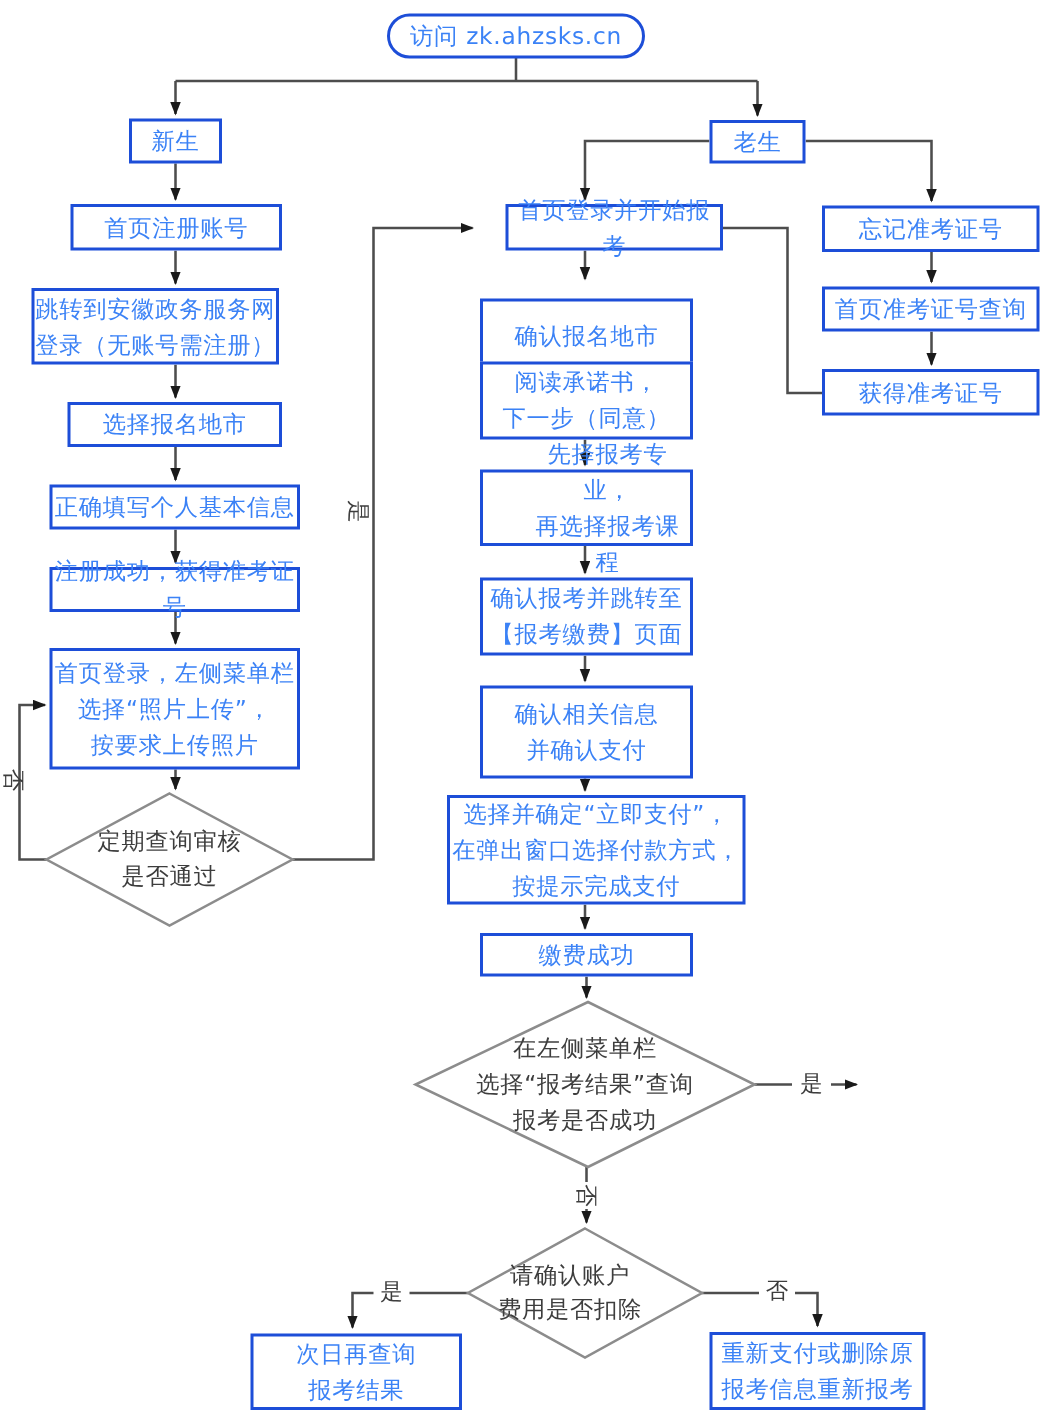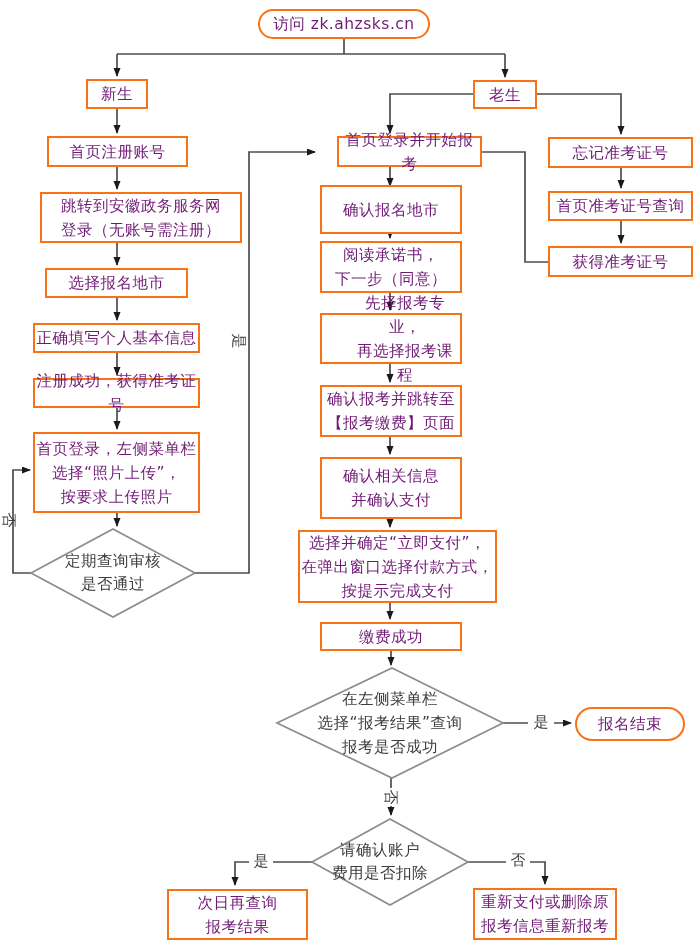--- a/index.html
+++ b/index.html
@@ -4,24 +4,24 @@
 <style>
   html,body{margin:0;padding:0;background:#ffffff;}
   #canvas{
     position:relative;width:700px;height:948px;background:#ffffff;overflow:hidden;
     font-family:"DejaVu Sans","Liberation Sans",sans-serif;
     color:#3d3d3d;
   }
   #wires{position:absolute;left:0;top:0;width:700px;height:948px;}
   .node{
     position:absolute;box-sizing:border-box;
-    border:2px solid #f97316;background:#ffffff;
+    border:2px solid #1d4ed8;background:#ffffff;
     display:flex;align-items:center;justify-content:center;
     text-align:center;font-size:15.5px;line-height:24px;
-    white-space:pre-line;letter-spacing:0.5px;color:#701a75;
+    white-space:pre-line;letter-spacing:0.5px;color:#3b82f6;
   }
   .pill{border-radius:18px;}
   .dtext{
     position:absolute;box-sizing:border-box;background:transparent;border:none;
     display:flex;align-items:center;justify-content:center;text-align:center;
     font-size:15.5px;line-height:23px;white-space:pre-line;letter-spacing:0.5px;
   }
   .elabel{
     position:absolute;font-size:15px;color:#3d3d3d;letter-spacing:0;
     display:flex;align-items:center;justify-content:center;
@@ -79,42 +79,41 @@
       <path d="M468,862 H545 V884" marker-end="url(#arr)"></path>
     </g>
     <g fill="#ffffff" stroke="#8c8c8c" stroke-width="1.7">
       <polygon points="113,529 195,573 113,617 31,573"></polygon>
       <polygon points="392,668 503,723 392,778 277,723"></polygon>
       <polygon points="390,819 468,862 390,905 312,862"></polygon>
     </g>
   </svg>
 
   <div class="node pill" style="left:258px;top:9px;width:172px;height:30px;">访问 zk.ahzsks.cn</div>
-  <div class="node pill" style="left:575px;top:707px;width:110px;height:34px;">报名结束</div>
 
   <div class="node" style="left:86px;top:79px;width:62px;height:30px;">新生</div>
   <div class="node" style="left:47px;top:136px;width:141px;height:31px;">首页注册账号</div>
-  <div class="node" style="left:40px;top:192px;width:202px;height:51px;">跳转到安徽政务服务网
+  <div class="node" style="left:21px;top:192px;width:165px;height:51px;">跳转到安徽政务服务网
 登录（无账号需注册）</div>
   <div class="node" style="left:45px;top:268px;width:143px;height:30px;">选择报名地市</div>
   <div class="node" style="left:33px;top:323px;width:167px;height:30px;">正确填写个人基本信息</div>
   <div class="node" style="left:33px;top:378px;width:167px;height:30px;">注册成功，获得准考证号</div>
   <div class="node" style="left:33px;top:432px;width:167px;height:81px;">首页登录，左侧菜单栏
 选择“照片上传”，
 按要求上传照片</div>
   <div class="dtext" style="left:33px;top:550px;width:160px;height:46px;">定期查询审核
 是否通过</div>
 
   <div class="node" style="left:473px;top:80px;width:64px;height:29px;">老生</div>
   <div class="node" style="left:548px;top:137px;width:145px;height:31px;">忘记准考证号</div>
   <div class="node" style="left:548px;top:191px;width:145px;height:30px;">首页准考证号查询</div>
   <div class="node" style="left:548px;top:246px;width:145px;height:31px;">获得准考证号</div>
 
   <div class="node" style="left:337px;top:136px;width:145px;height:31px;">首页登录并开始报考</div>
-  <div class="node" style="left:320px;top:185px;width:142px;height:49px;">确认报名地市</div>
+  <div class="node" style="left:320px;top:199px;width:142px;height:49px;">确认报名地市</div>
   <div class="node" style="left:320px;top:241px;width:142px;height:52px;">阅读承诺书，
 下一步（同意）</div>
   <div class="node" style="left:320px;top:313px;width:142px;height:51px;padding-left:28px;">先择报考专业，
 再选择报考课程</div>
   <div class="node" style="left:320px;top:385px;width:142px;height:52px;">确认报考并跳转至
 【报考缴费】页面</div>
   <div class="node" style="left:320px;top:457px;width:142px;height:62px;">确认相关信息
 并确认支付</div>
   <div class="node" style="left:298px;top:530px;width:199px;height:73px;">选择并确定“立即支付”，
 在弹出窗口选择付款方式，

